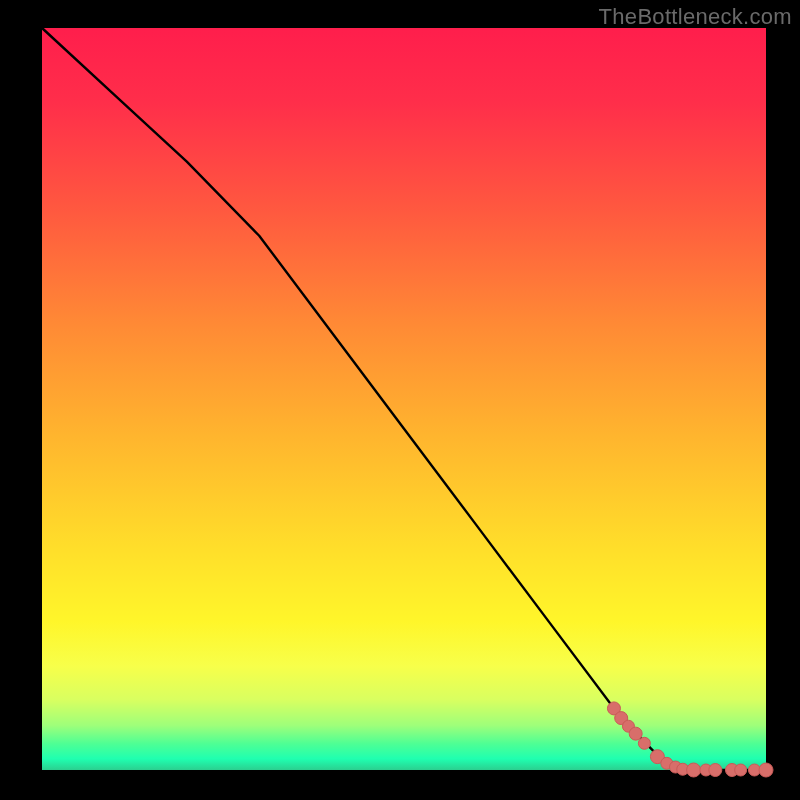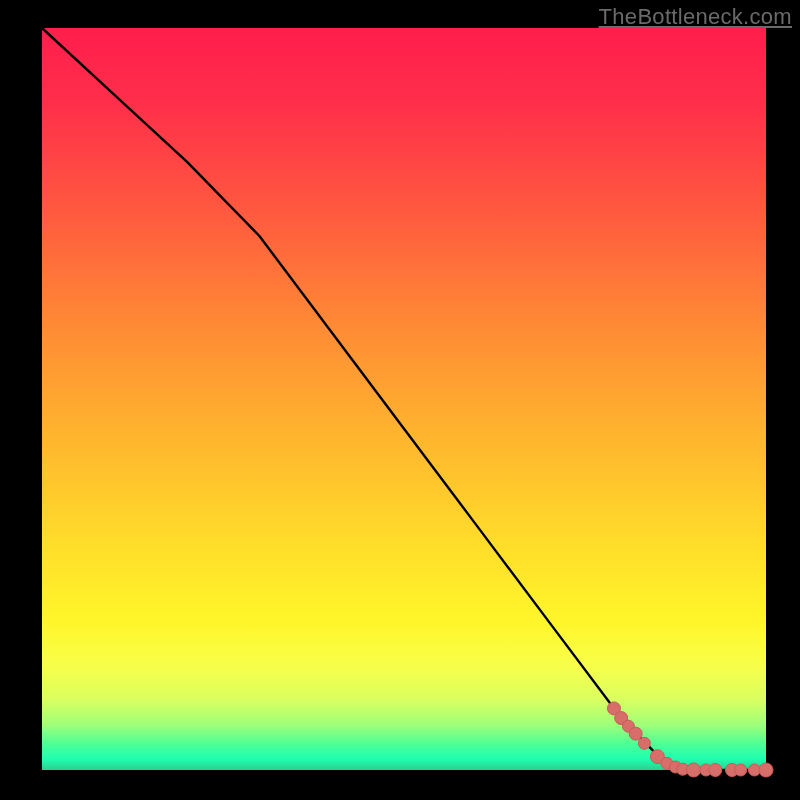--- a/index.html
+++ b/index.html
@@ -19,21 +19,20 @@
   }
   .attribution {
     position: absolute;
     top: 4px;
     right: 8px;
     color: #6a6a6a;
     font-size: 22px;
     font-weight: 500;
     letter-spacing: 0.3px;
     z-index: 5;
-    text-decoration: underline;
   }
   svg.plot {
     position: absolute;
     top: 0;
     left: 0;
   }
 </style>
 </head>
 <body>
 <div class="frame">

